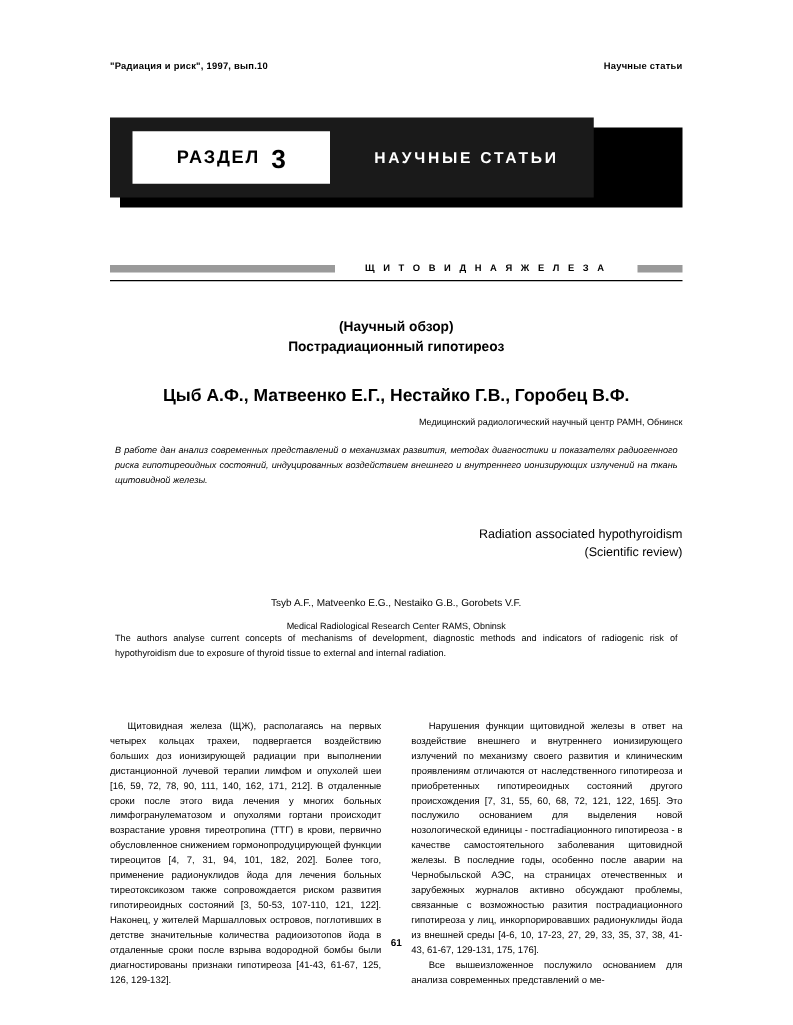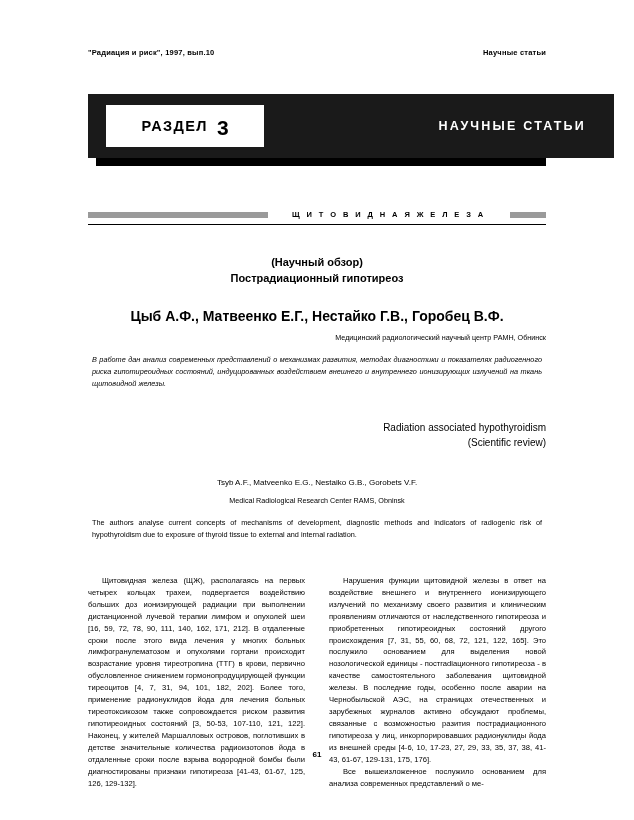--- a/index.html
+++ b/index.html
@@ -51,21 +51,21 @@
     left: 8px;
     top: 8px;
     width: 450px;
     height: 64px;
     background: #000;
   }
   .banner {
     position: absolute;
     left: 0;
     top: 0;
-    width: 526px;
+    width: 387px;
     height: 64px;
     background: #1a1a1a;
     overflow: hidden;
   }
   .banner-inner {
     position: relative;
     width: 100%;
     height: 100%;
   }
   .section-box {
@@ -179,27 +179,26 @@
   }
   .affil-en {
     text-align: center;
     font-size: 7.2px;
     margin-top: 9px;
   }
   .abstract-en {
     font-size: 7.3px;
     line-height: 1.62;
     text-align: justify;
-    margin-top: 12px;
     padding: 0 4px;
   }
 
   
   .columns {
-    margin-top: 34px;
+    margin-top: 46px;
     display: flex;
     gap: 24px;
   }
   .col {
     width: 217px;
     font-size: 7.6px;
     line-height: 1.57;
     text-align: justify;
   }
   .col p {

